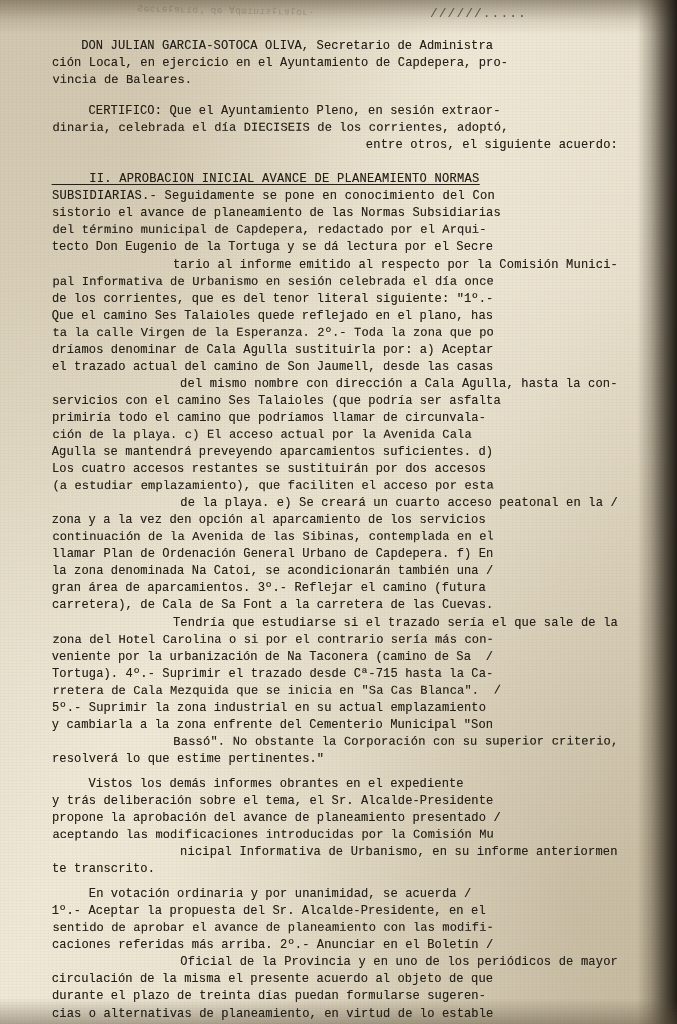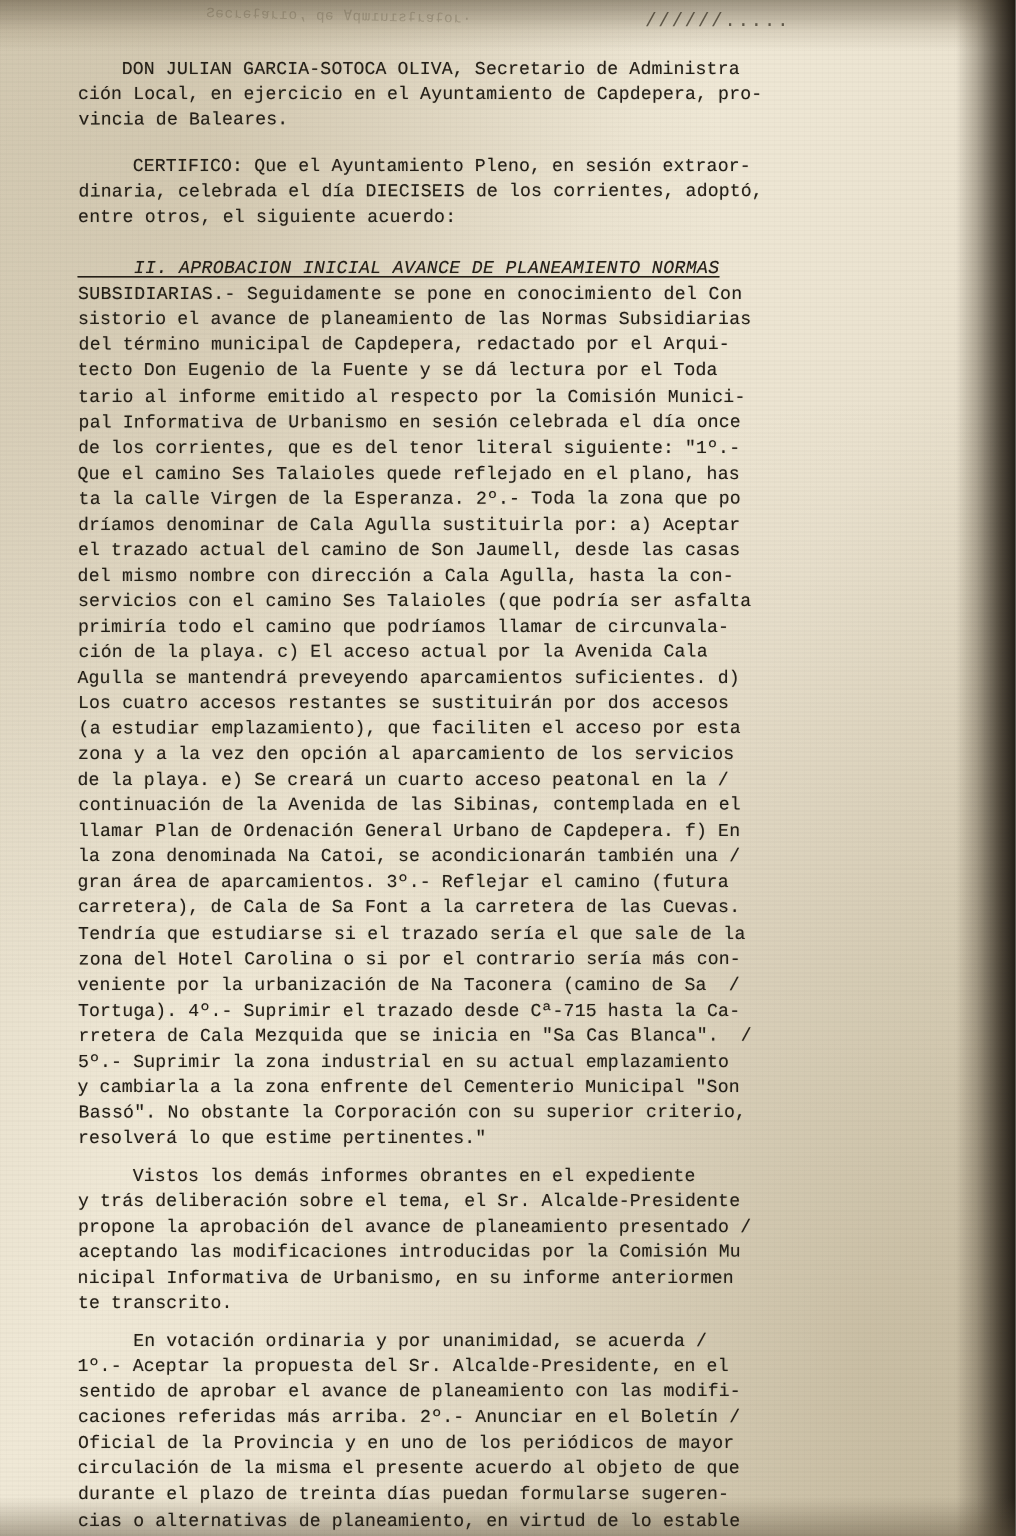--- a/index.html
+++ b/index.html
@@ -92,26 +92,26 @@
     text-shadow: 0 0 0.6px rgba(40,34,24,0.45);
   }
   .ln {
     white-space: pre;
     display: block;
     transform-origin: left center;
   }
   .gap-sm { height: 8px; }
   .gap-md { height: 14px; }
   .gap-lg { height: 17px; }
-  .u { text-decoration: underline; text-underline-offset: 2px; font-style: italic; }
+  .u { text-decoration: underline; text-underline-offset: 2px; }
   .heading { letter-spacing: 0.25px; }
   
   .doc .ln:nth-child(3n)   { transform: translateX(0.4px) rotate(-0.05deg); }
   .doc .ln:nth-child(4n+1) { transform: translateX(-0.3px); }
-  .doc .ln:nth-child(7n)   { letter-spacing: 0.16px; }
+  .doc .ln:nth-child(7n)   { letter-spacing: 0.16px; text-align: right; }
 </style>
 </head>
 <body>
 
 <div class="page">
 
   <div class="edge-top"></div>
   <div class="binding"></div>
   <div class="edge-bottom"></div>
 
@@ -131,37 +131,37 @@
     <span class="ln">dinaria, celebrada el día DIECISEIS de los corrientes, adoptó,</span>
     <span class="ln">entre otros, el siguiente acuerdo:</span>
 
     <div class="gap-lg"></div>
 
     <span class="ln heading u">     II. APROBACION INICIAL AVANCE DE PLANEAMIENTO NORMAS</span>
     <span class="ln heading">SUBSIDIARIAS.- Seguidamente se pone en conocimiento del Con</span>
 
     <span class="ln">sistorio el avance de planeamiento de las Normas Subsidiarias</span>
     <span class="ln">del término municipal de Capdepera, redactado por el Arqui-</span>
-    <span class="ln">tecto Don Eugenio de la Fuente y se dá lectura por el Toda</span>
+    <span class="ln">tecto Don Eugenio de la Tortuga y se dá lectura por el Secre</span>
     <span class="ln">tario al informe emitido al respecto por la Comisión Munici-</span>
     <span class="ln">pal Informativa de Urbanismo en sesión celebrada el día once</span>
     <span class="ln">de los corrientes, que es del tenor literal siguiente: "1º.-</span>
     <span class="ln">Que el camino Ses Talaioles quede reflejado en el plano, has</span>
     <span class="ln">ta la calle Virgen de la Esperanza. 2º.- Toda la zona que po</span>
     <span class="ln">dríamos denominar de Cala Agulla sustituirla por: a) Aceptar</span>
     <span class="ln">el trazado actual del camino de Son Jaumell, desde las casas</span>
     <span class="ln">del mismo nombre con dirección a Cala Agulla, hasta la con-</span>
     <span class="ln">servicios con el camino Ses Talaioles (que podría ser asfalta</span>
     <span class="ln">primiría todo el camino que podríamos llamar de circunvala-</span>
     <span class="ln">ción de la playa. c) El acceso actual por la Avenida Cala</span>
     <span class="ln">Agulla se mantendrá preveyendo aparcamientos suficientes. d)</span>
     <span class="ln">Los cuatro accesos restantes se sustituirán por dos accesos</span>
     <span class="ln">(a estudiar emplazamiento), que faciliten el acceso por esta</span>
+    <span class="ln">de la playa. e) Se creará un cuarto acceso peatonal en la /</span>
     <span class="ln">zona y a la vez den opción al aparcamiento de los servicios</span>
-    <span class="ln">de la playa. e) Se creará un cuarto acceso peatonal en la /</span>
     <span class="ln">continuación de la Avenida de las Sibinas, contemplada en el</span>
     <span class="ln">llamar Plan de Ordenación General Urbano de Capdepera. f) En</span>
     <span class="ln">la zona denominada Na Catoi, se acondicionarán también una /</span>
     <span class="ln">gran área de aparcamientos. 3º.- Reflejar el camino (futura</span>
     <span class="ln">carretera), de Cala de Sa Font a la carretera de las Cuevas.</span>
     <span class="ln">Tendría que estudiarse si el trazado sería el que sale de la</span>
     <span class="ln">zona del Hotel Carolina o si por el contrario sería más con-</span>
     <span class="ln">veniente por la urbanización de Na Taconera (camino de Sa  /</span>
     <span class="ln">Tortuga). 4º.- Suprimir el trazado desde Cª-715 hasta la Ca-</span>
     <span class="ln">rretera de Cala Mezquida que se inicia en "Sa Cas Blanca".  /</span>

